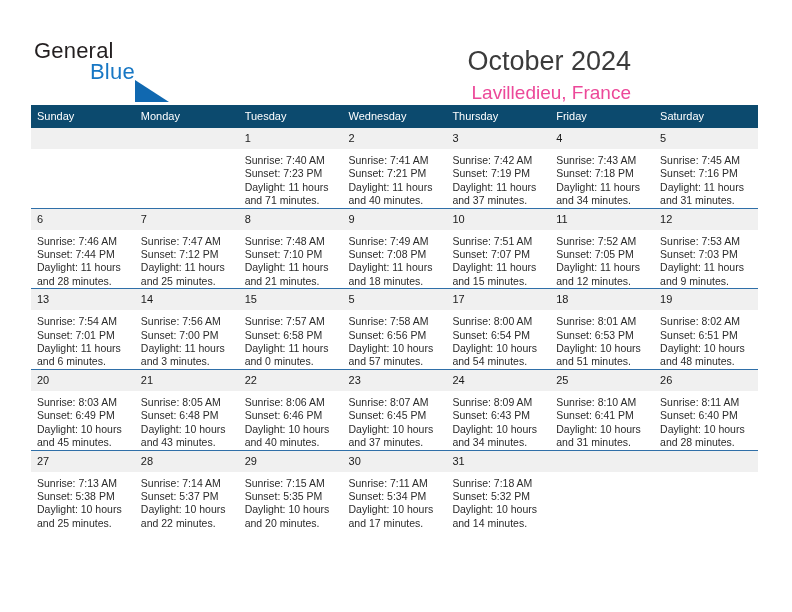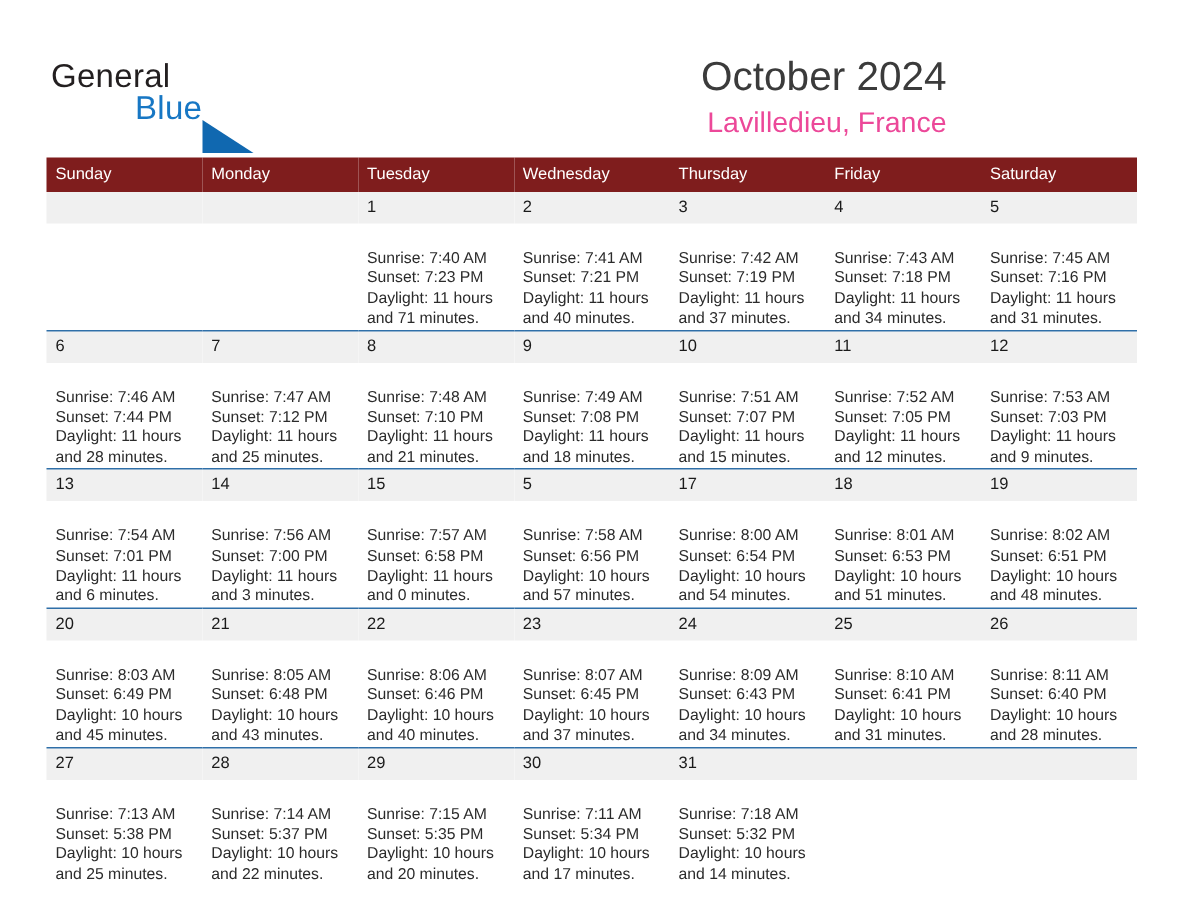--- a/index.html
+++ b/index.html
@@ -59,21 +59,21 @@
     left: 101px;
     top: 42px;
     width: 0;
     height: 0;
     border-left: 34px solid #1068b0;
     border-top: 22px solid transparent;
   }
   .title-block {
     position: absolute;
     right: 34px;
-    top: 34px;
+    top: 44px;
     text-align: right;
   }
   .cal-title {
     font-size: 27px;
     color: #3b3b3b;
     line-height: 34px;
     white-space: nowrap;
   }
   .cal-subtitle {
     font-size: 19px;
@@ -86,21 +86,21 @@
   
   .calendar {
     position: absolute;
     left: 31px;
     top: 105px;
     width: 727px;
     border-collapse: collapse;
     table-layout: fixed;
   }
   .calendar th {
-    background: #7f1d1d;
+    background: #0c4a6e;
     color: #ffffff;
     font-size: 11px;
     font-weight: normal;
     text-align: left;
     padding: 5px 0 5px 6px;
     height: 10px;
     line-height: 13px;
     border: none;
   }
   .calendar td {
@@ -123,21 +123,21 @@
     padding: 4px 0 5px 6px;
     line-height: 12px;
     height: 12px;
     box-sizing: content-box;
   }
   .daynum.empty-band {
     color: transparent;
   }
   .cellinfo {
     display: block;
-    padding: 17px 7px 0 6px;
+    padding: 5px 7px 0 6px;
     font-size: 10.5px;
     line-height: 13.4px;
     color: #2b2b2b;
   }
   .cellinfo span {
     display: block;
     white-space: nowrap;
   }
   .cellinfo .daylight {
     white-space: normal;

